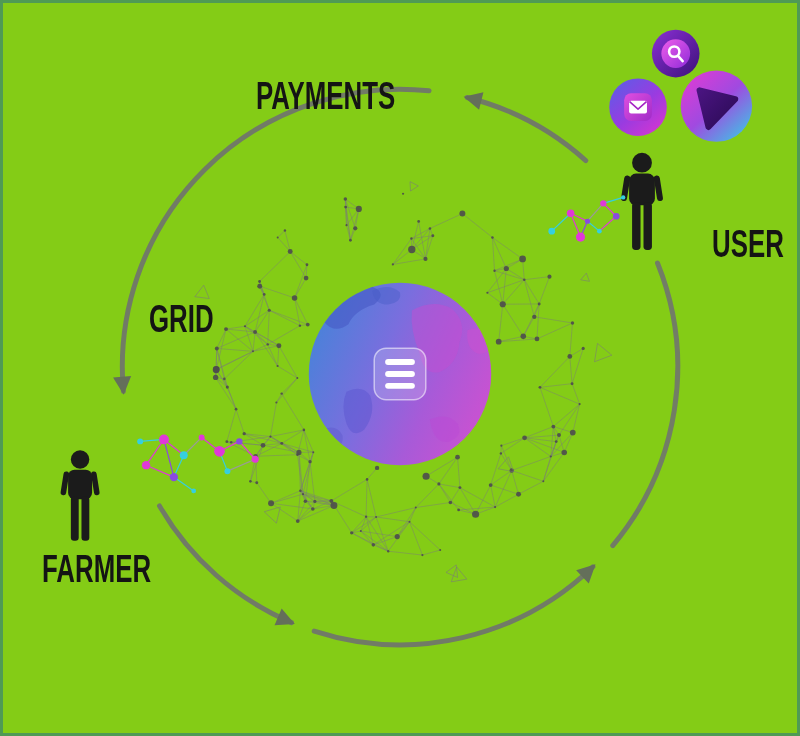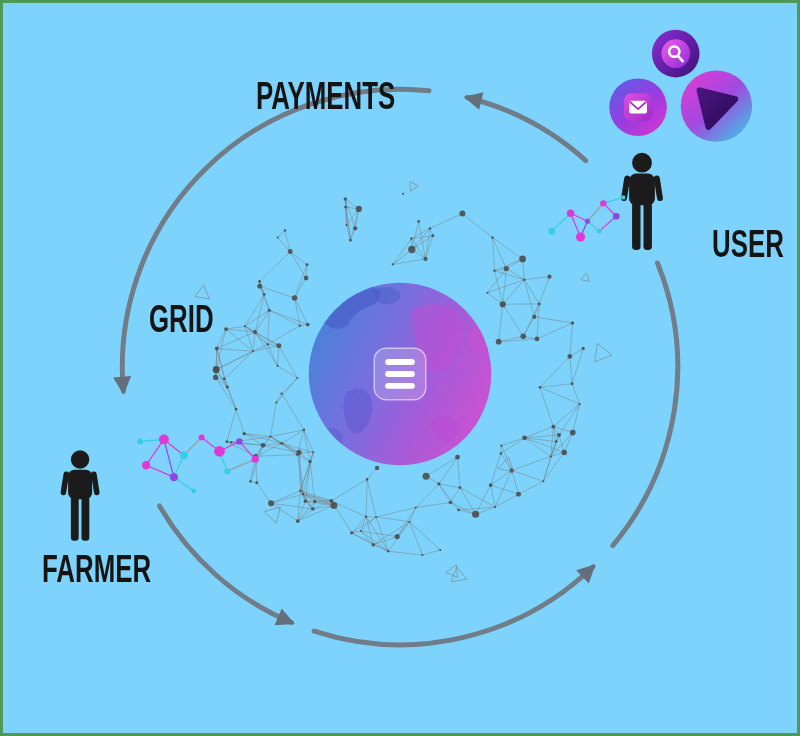--- a/index.html
+++ b/index.html
@@ -1,18 +1,18 @@
 <!DOCTYPE html>
 <html><head>
 <meta charset="utf-8">
 <style>
   html,body{margin:0;padding:0;background:#ffffff;}
   .stage{
     position:relative;width:800px;height:736px;box-sizing:border-box;
-    background:#7dd3fc;border:3px solid #4f9a55;overflow:hidden;
+    background:#84cc16;border:3px solid #4f9a55;overflow:hidden;
     font-family:"Liberation Sans",sans-serif;
   }
   .scene{position:absolute;left:0;top:0;}
   .dlabel{
     position:absolute;font-weight:700;font-size:38px;line-height:1;
     color:#141414;white-space:nowrap;letter-spacing:0px;
     transform:scaleX(0.68);transform-origin:left top;
   }
   .lbl-payments{left:253px;top:74px;}
   .lbl-user{left:709px;top:222px;}

